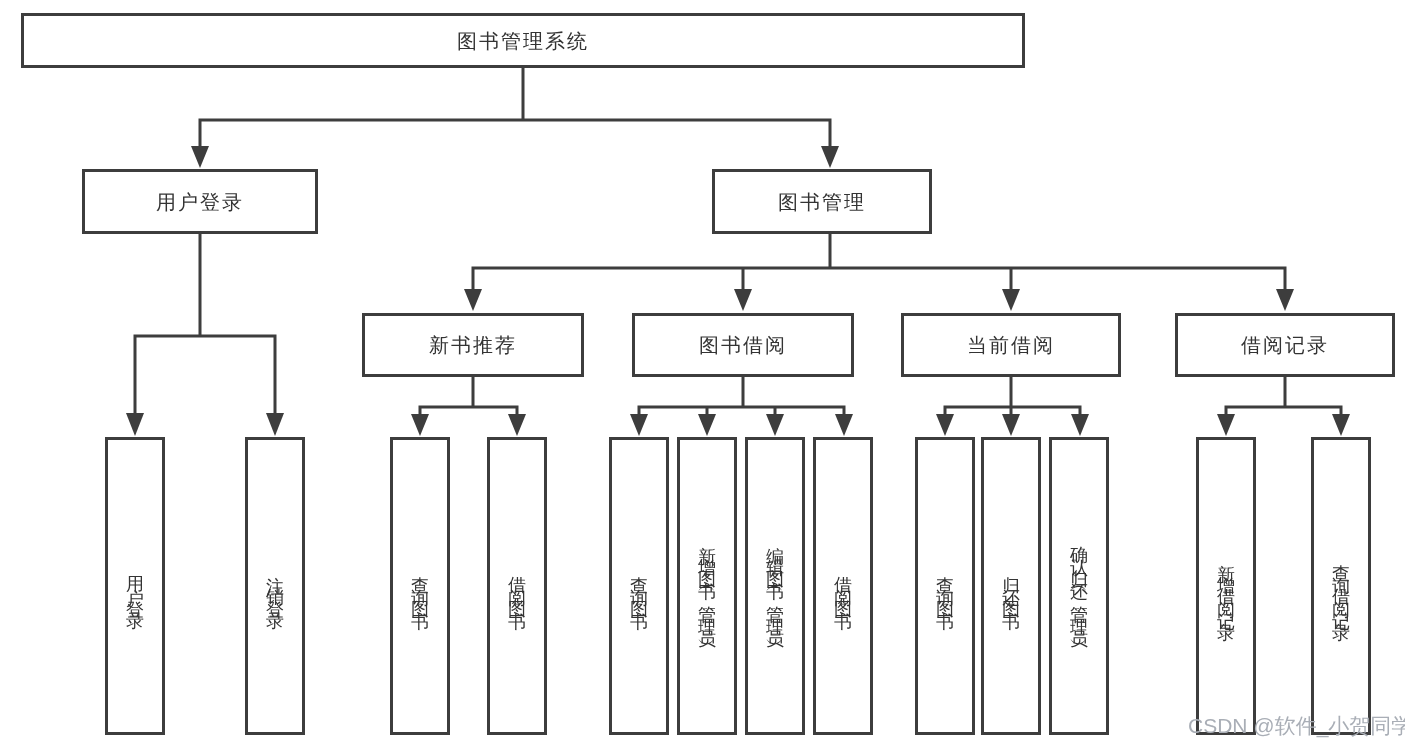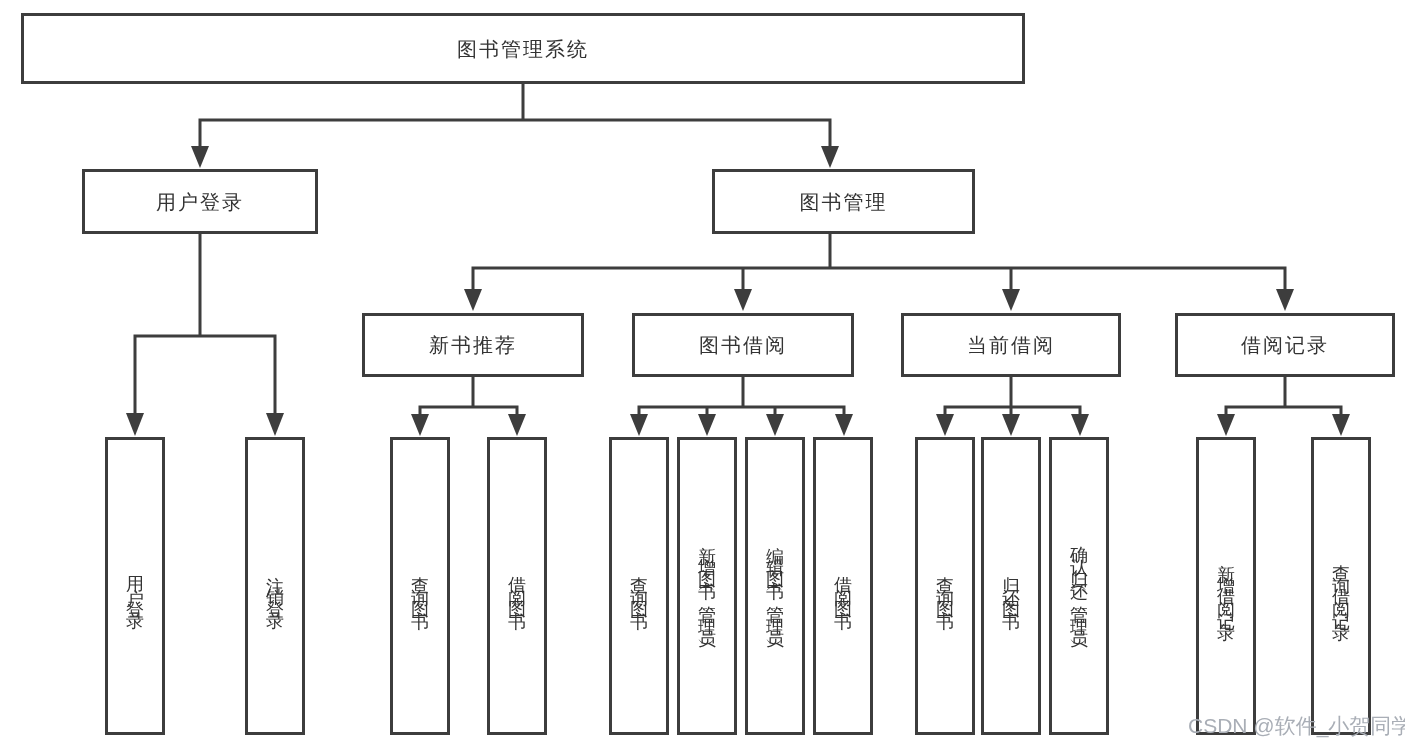--- a/index.html
+++ b/index.html
@@ -34,21 +34,21 @@
     white-space: nowrap;
   }
   .vbox span {
     writing-mode: vertical-rl;
     text-orientation: mixed;
     font-size: 18px;
     letter-spacing: 12px;
     line-height: 1;
   }
   
-  .lvl1 { left: 21px; top: 13px; width: 1004px; height: 71px; }
+  .lvl1 { left: 21px; top: 13px; width: 1004px; height: 55px; }
   .lvl2 { top: 169px; height: 65px; }
   .lvl3 { top: 313px; height: 64px; }
   .leaf { top: 437px; height: 298px; width: 60px; }
   .watermark {
     position: absolute;
     left: 1188px;
     top: 712px;
     font-size: 21px;
     color: #a9aeb6;
     white-space: nowrap;
@@ -125,21 +125,21 @@
     </g>
   </svg>
 
   <div class="node hbox lvl1">
     <span>图书管理系统</span>
   </div>
 
   <div class="node hbox lvl2" style="left:82px; width:236px;">
     <span>用户登录</span>
   </div>
-  <div class="node hbox lvl2" style="left:712px; width:263px;">
+  <div class="node hbox lvl2" style="left:712px; width:220px;">
     <span>图书管理</span>
   </div>
 
   <div class="node hbox lvl3" style="left:362px; width:222px;">
     <span>新书推荐</span>
   </div>
   <div class="node hbox lvl3" style="left:901px; width:220px;">
     <span>当前借阅</span>
   </div>
   <div class="node hbox lvl3" style="left:632px; width:222px;">

